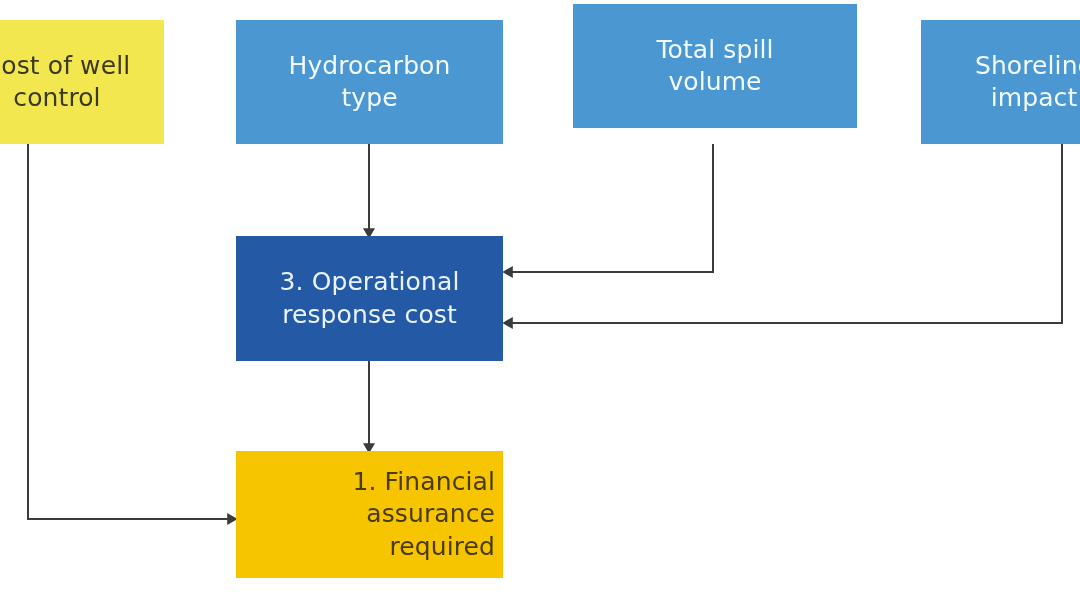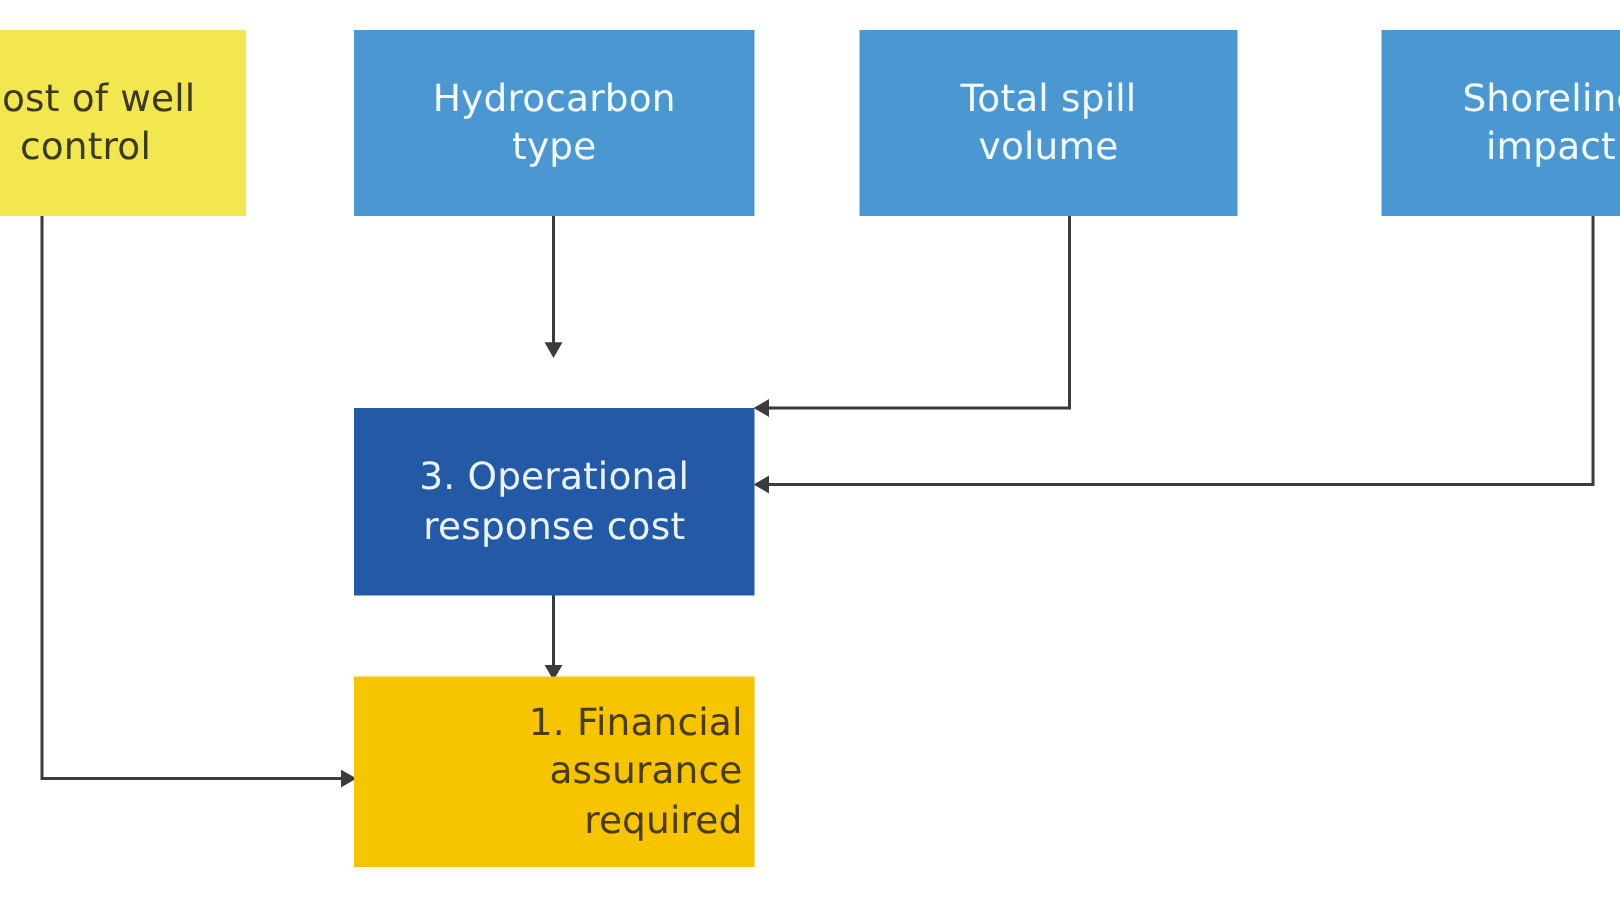--- a/index.html
+++ b/index.html
@@ -30,21 +30,21 @@
     font-weight: 400;
     padding: 4px 8px;
   }
   .node .label {
     display: block;
     width: 100%;
     white-space: pre-line;
   }
   .n-yellow-light { background: #F2E74F; color: #3B3A20; }
   .n-blue-mid     { background: #4A97D2; color: #F2FAFF; }
-  .n-blue-dark    { background: #2359A5; color: #EAF3FD; margin-top: 36px; }
+  .n-blue-dark    { background: #2359A5; color: #EAF3FD; }
   .n-gold         { background: #F6C500; color: #4A3C09; }
 
   #edges {
     position: absolute;
     left: 0;
     top: 0;
     width: 1080px;
     height: 600px;
     pointer-events: none;
   }
@@ -81,21 +81,21 @@
   <div class="node n-yellow-light" style="left:-50px; top:20px; width:214px; height:124px; font-size:25px;">
     <span class="label">Cost of well
 control</span>
   </div>
 
   <div class="node n-blue-mid" style="left:236px; top:20px; width:267px; height:124px; font-size:25px;">
     <span class="label">Hydrocarbon
 type</span>
   </div>
 
-  <div class="node n-blue-mid" style="left:573px; top:20px; width:252px; height:124px; font-size:25px;">
+  <div class="node n-blue-mid" style="left:573px; top:4px; width:284px; height:124px; font-size:25px;">
     <span class="label">Total spill
 volume</span>
   </div>
 
   <div class="node n-blue-mid" style="left:921px; top:20px; width:226px; height:124px; font-size:25px;">
     <span class="label">Shoreline
 impact</span>
   </div>
 
   <div class="node n-blue-dark" style="left:236px; top:236px; width:267px; height:125px; font-size:25px;">

